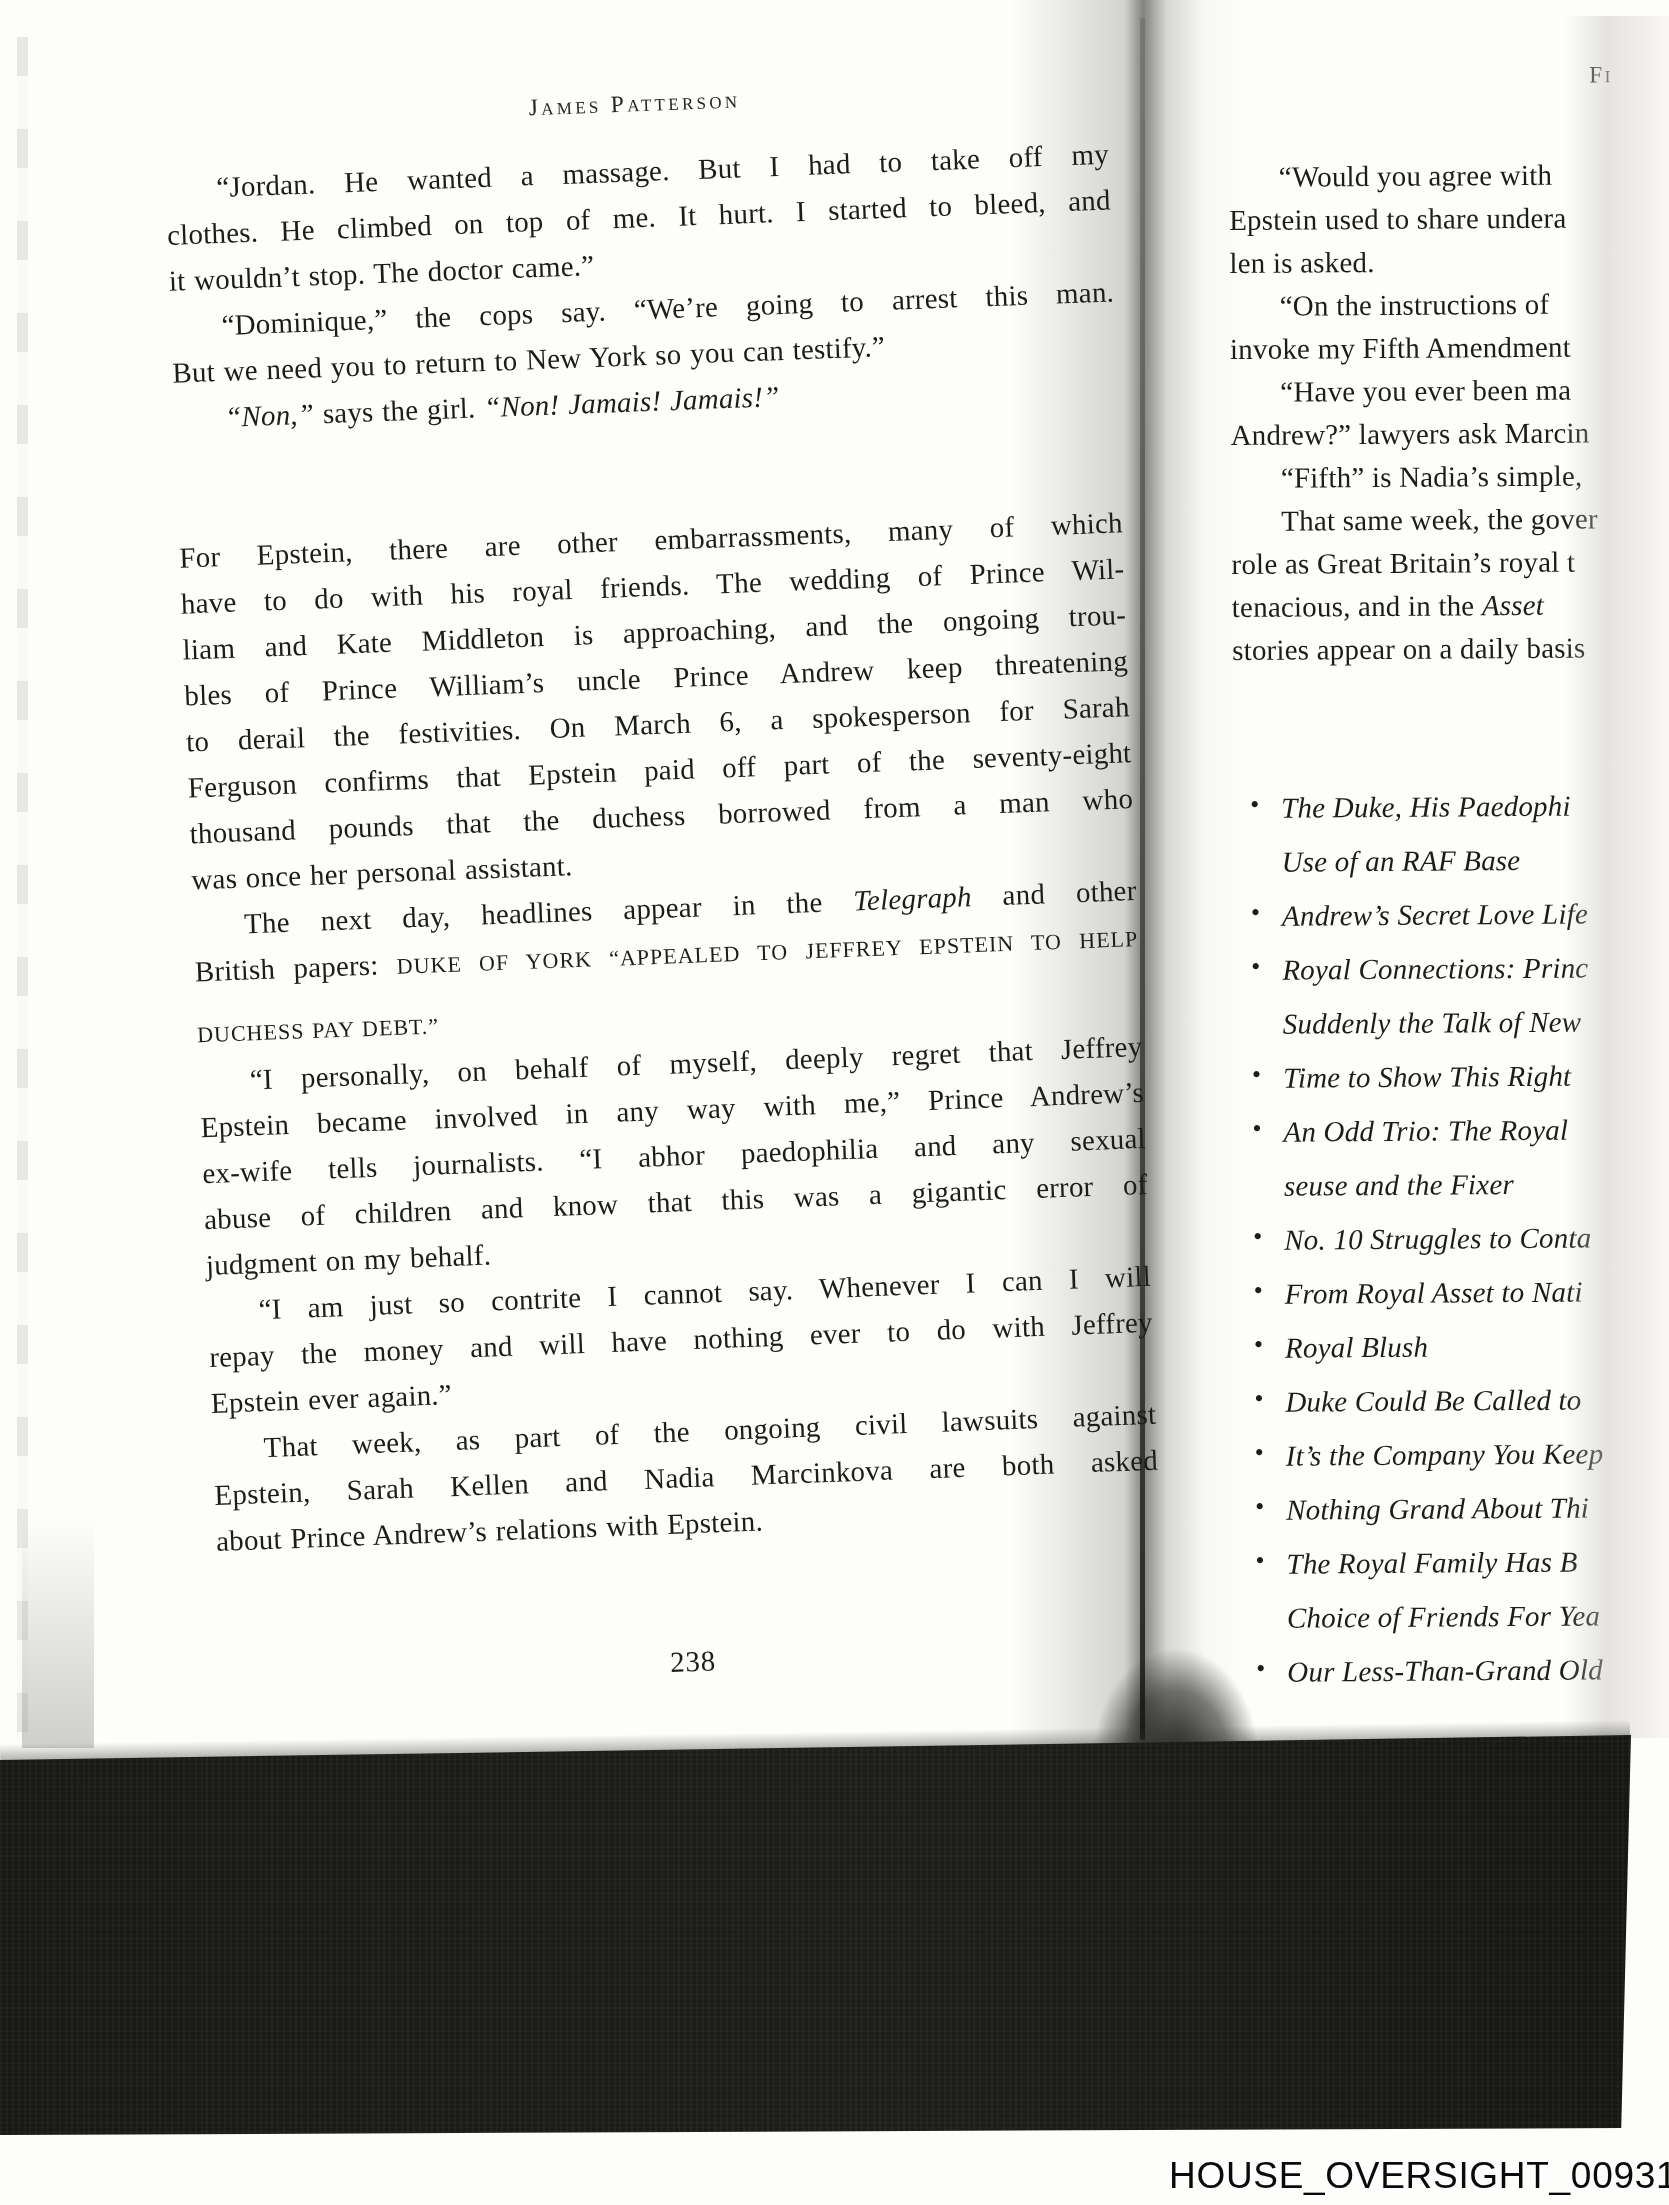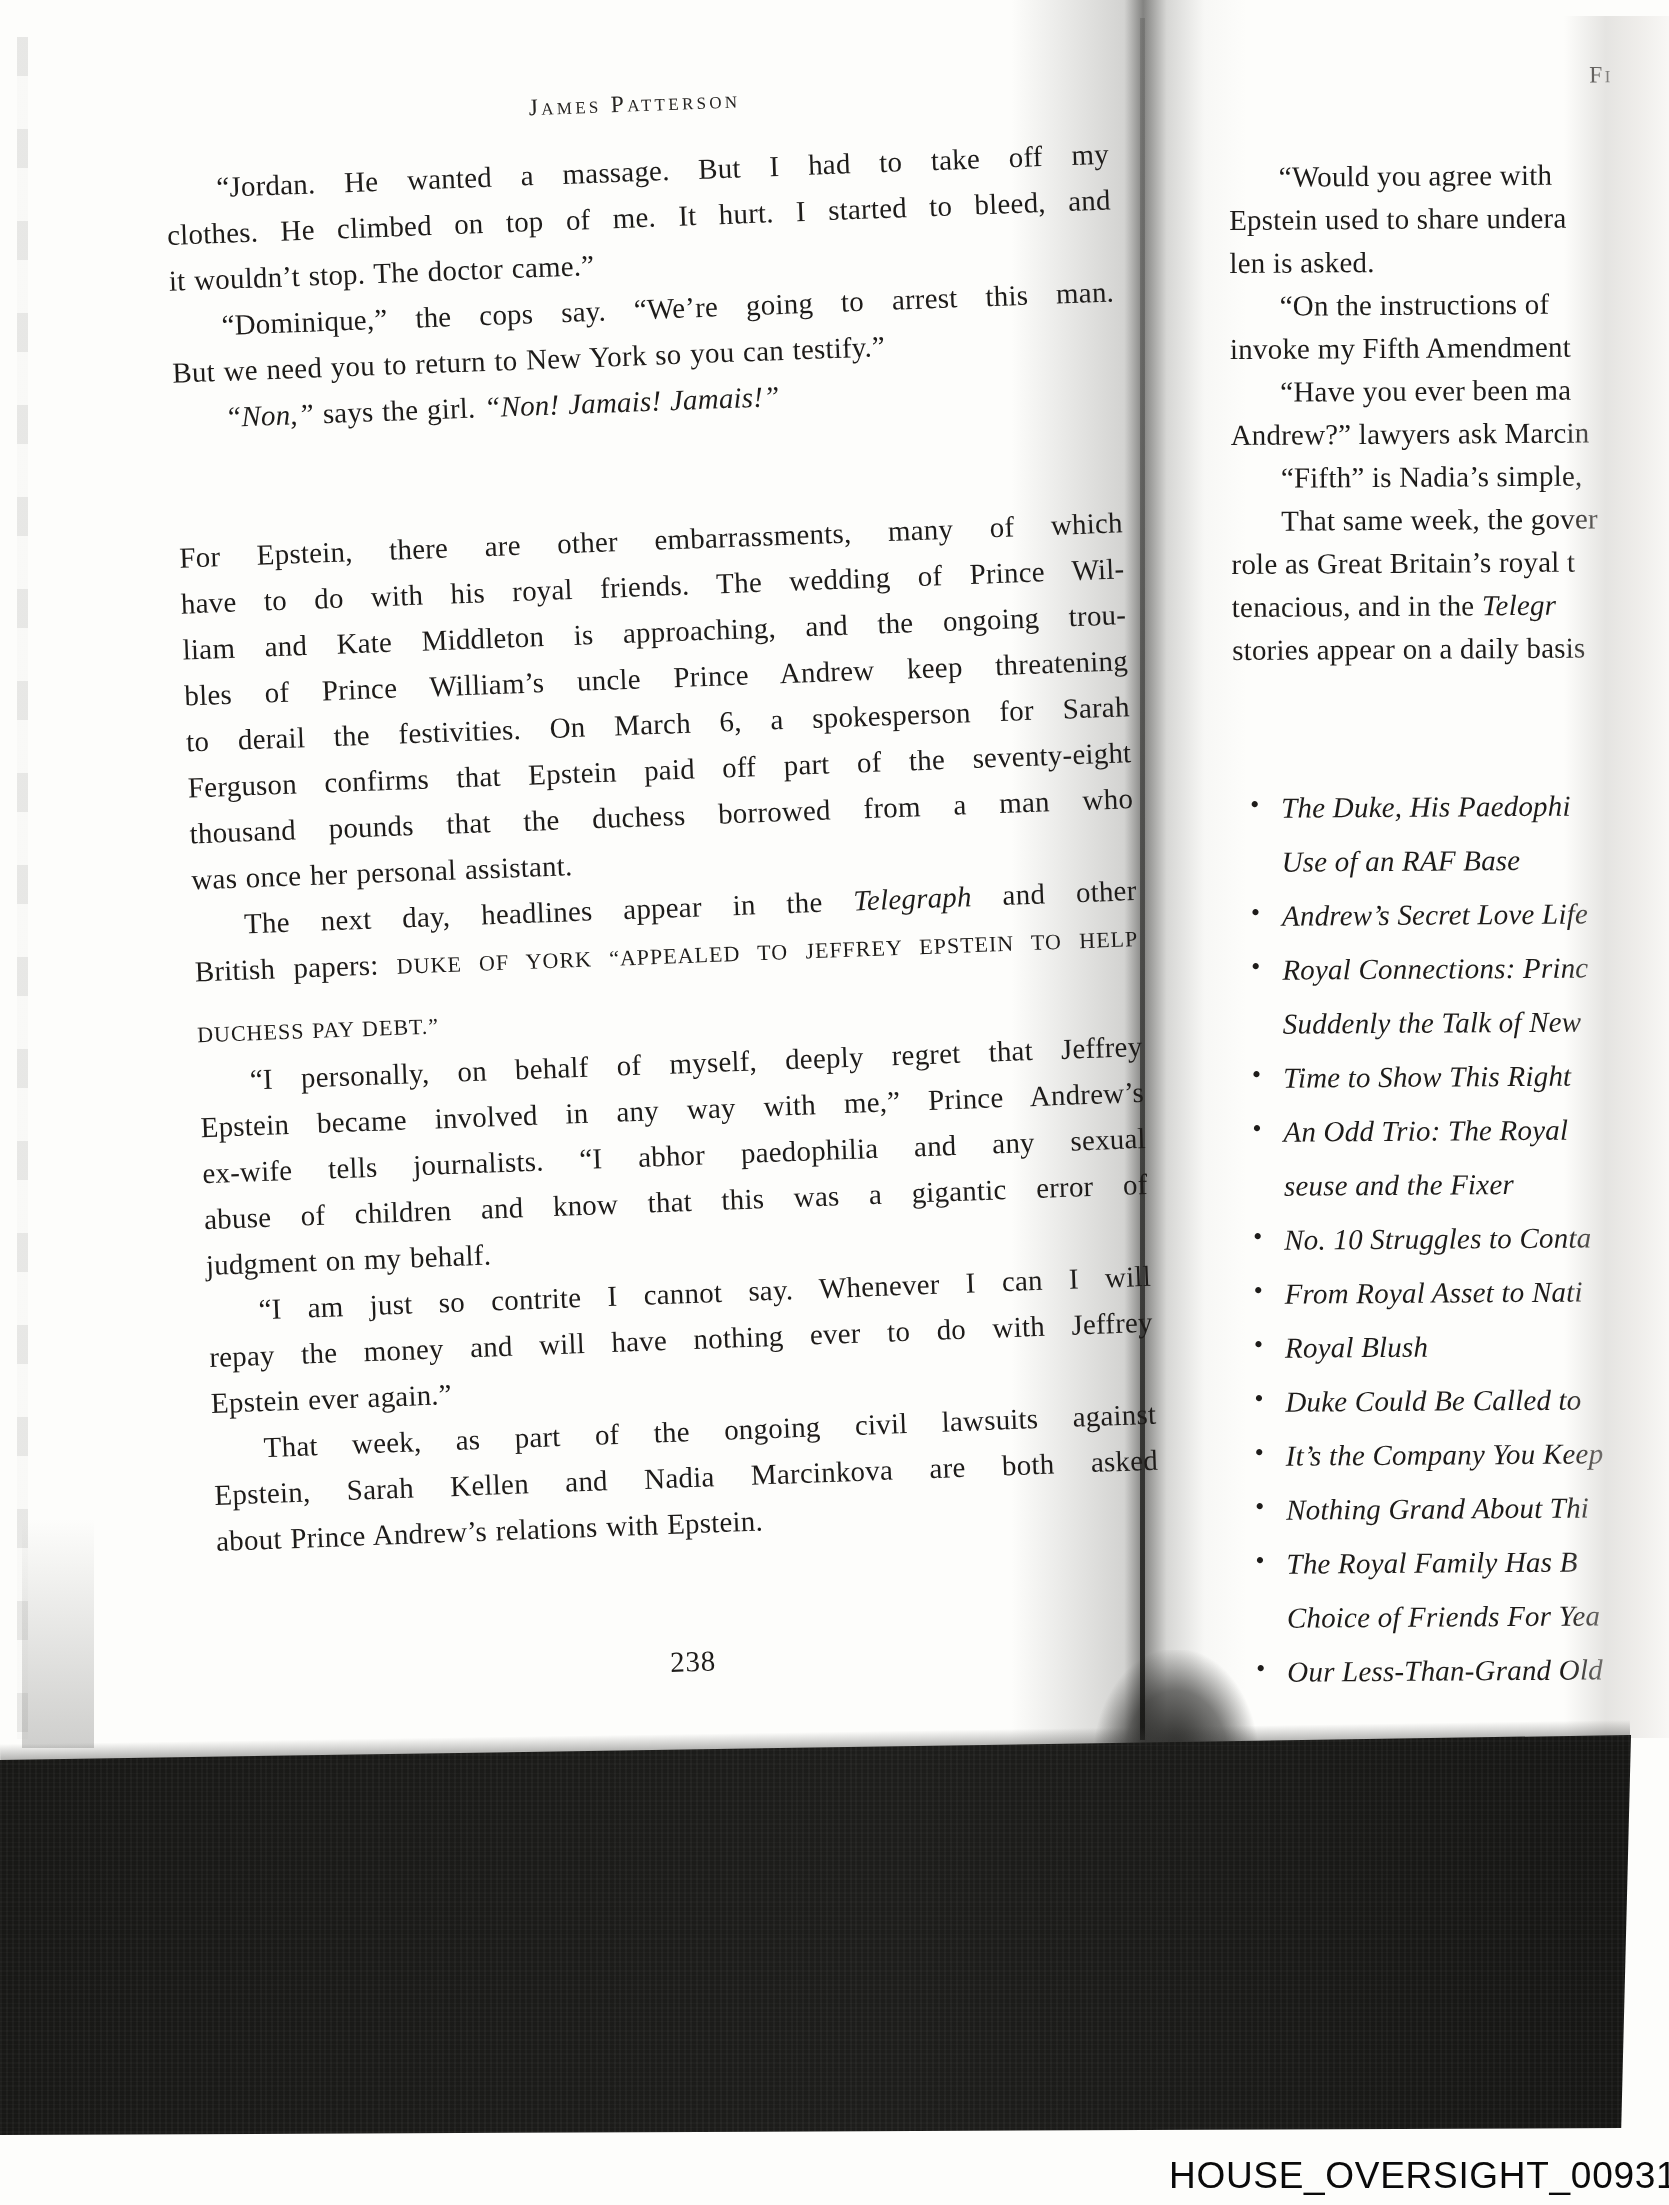--- a/index.html
+++ b/index.html
@@ -131,21 +131,21 @@
         <div class="rline ind"><span>“Would you agree with</span></div>
         <div class="rline"><span>Epstein used to share undera</span></div>
         <div class="rline"><span>len is asked.</span></div>
         <div class="rline ind"><span>“On the instructions of</span></div>
         <div class="rline"><span>invoke my Fifth Amendment</span></div>
         <div class="rline ind"><span>“Have you ever been ma</span></div>
         <div class="rline"><span>Andrew?” lawyers ask Marcin</span></div>
         <div class="rline ind"><span>“Fifth” is Nadia’s simple,</span></div>
         <div class="rline ind"><span>That same week, the gover</span></div>
         <div class="rline"><span>role as Great Britain’s royal t</span></div>
-        <div class="rline"><span>tenacious, and in the </span><i>Telegr</i></div>
+        <div class="rline"><span>tenacious, and in the </span><i>Asset</i></div>
         <div class="rline"><span>stories appear on a daily basis</span></div>
       </div>
     <div id="right-bullets">
         <div class="bullet-item">
           <span class="dot">•</span>
           <div class="hline">The Duke, His Paedophi</div>
           <div class="hline">Use of an RAF Base</div>
         </div>
         <div class="bullet-item">
           <span class="dot">•</span>

